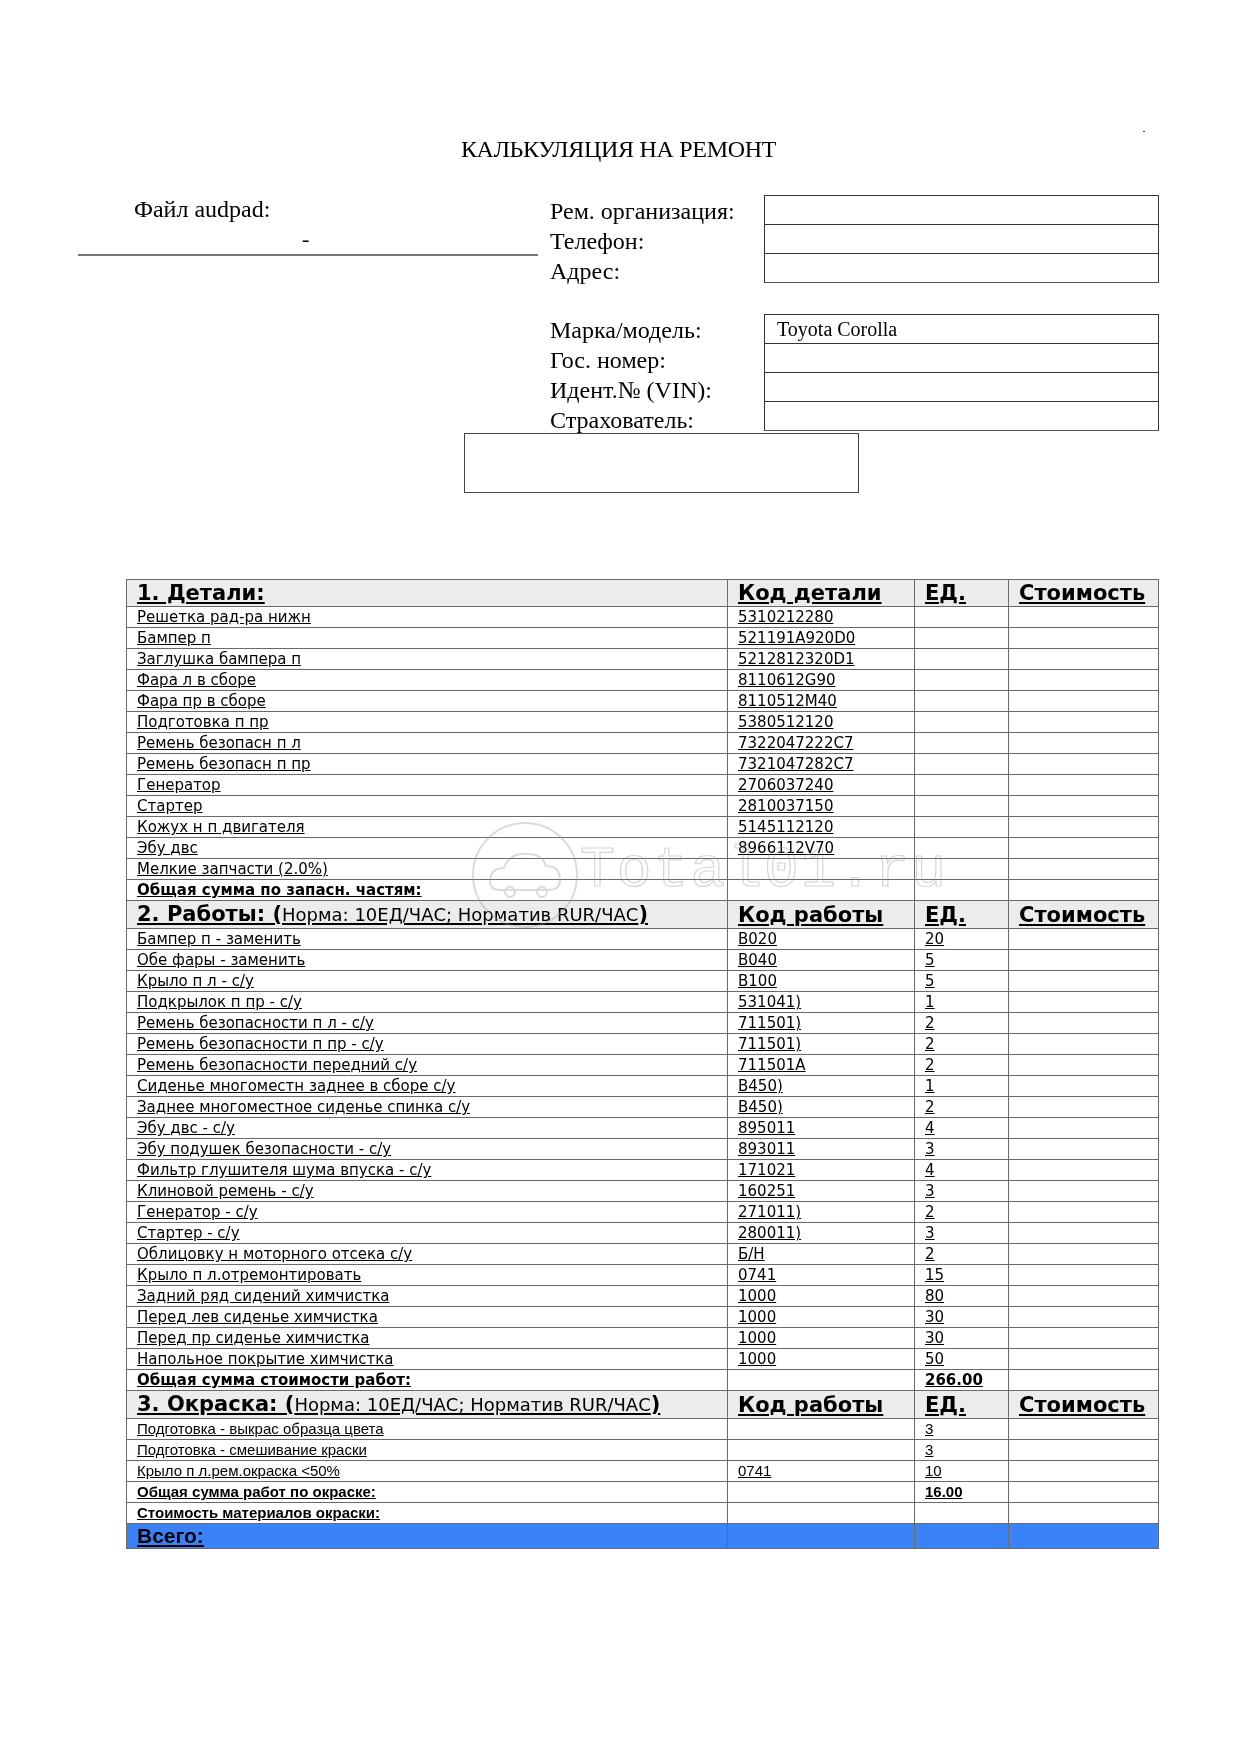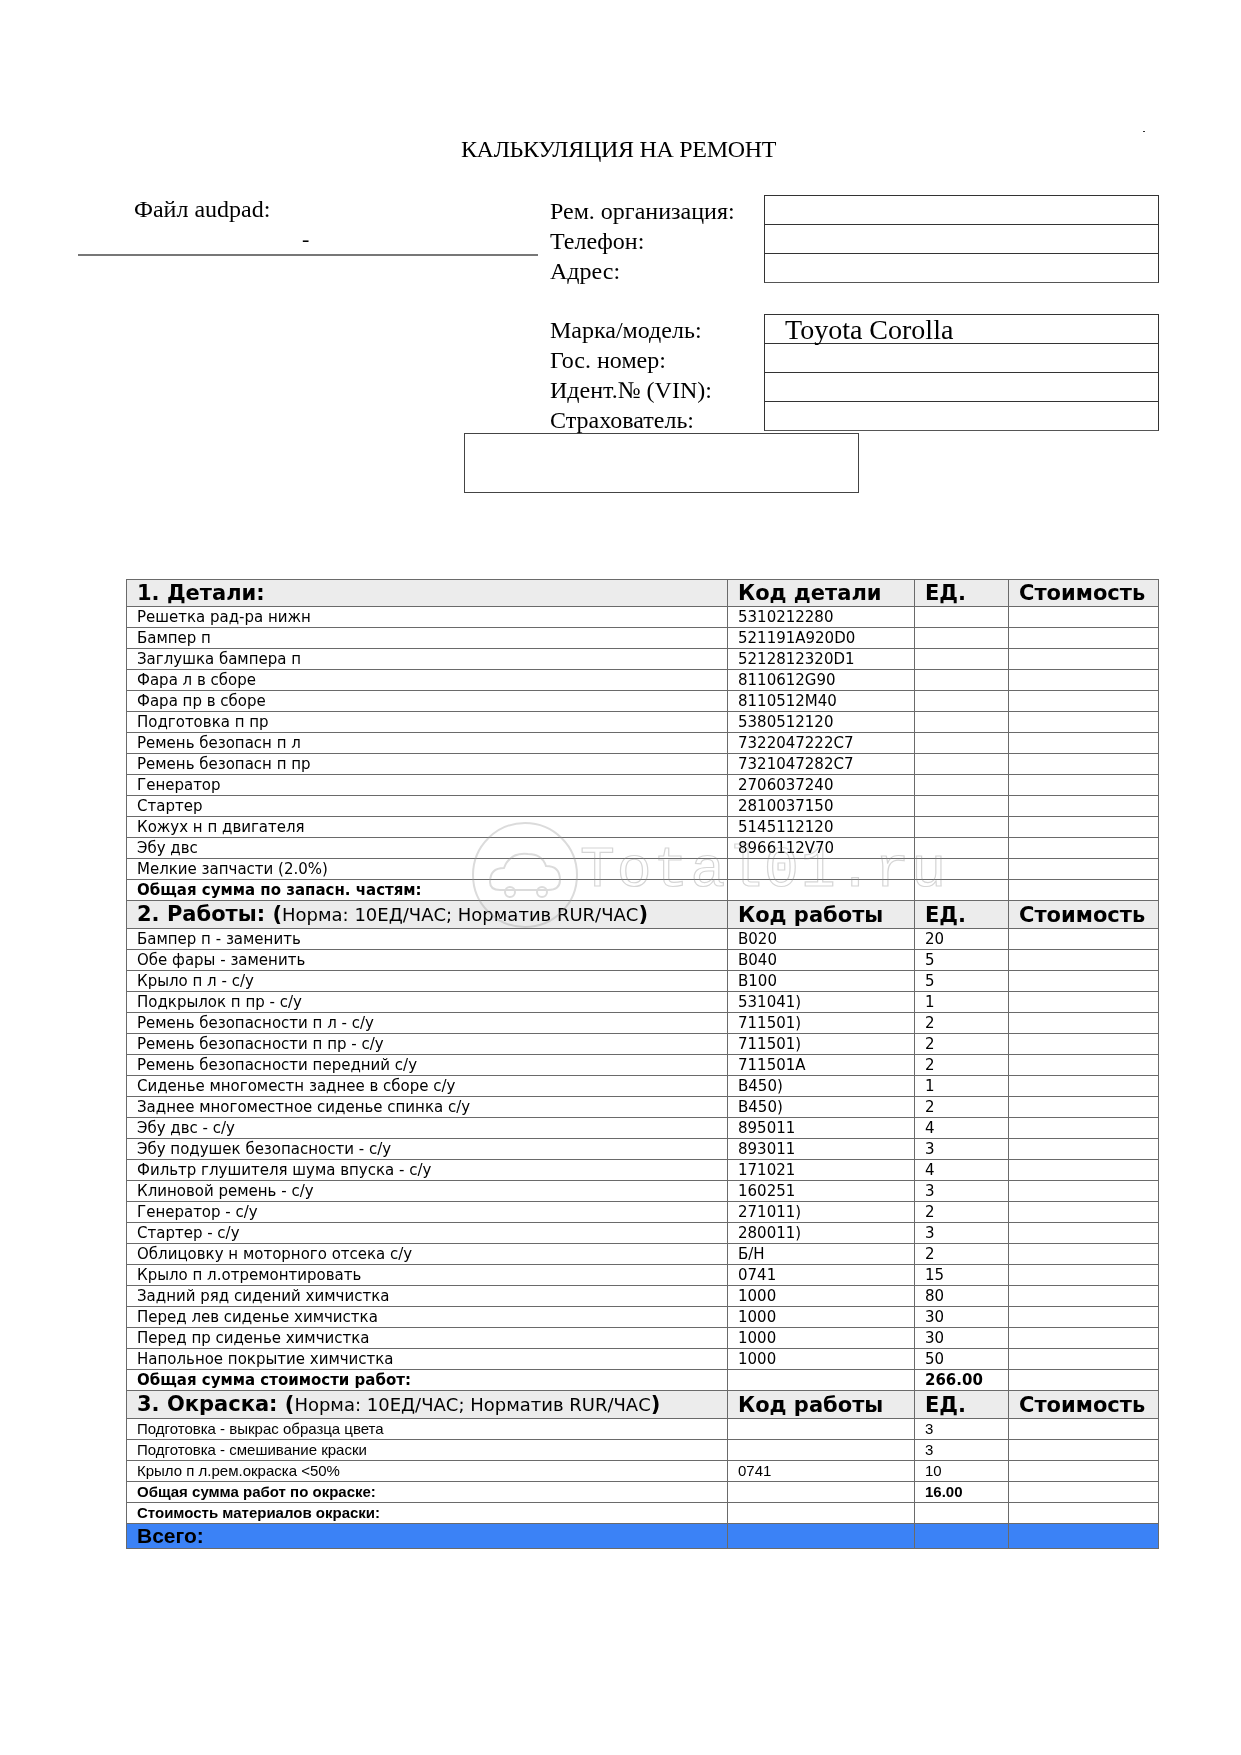--- a/index.html
+++ b/index.html
@@ -1,27 +1,27 @@
 <!DOCTYPE html>
 <html><head>
 <meta charset="utf-8">
 <style>
   html, body { margin:0; padding:0; background:#ffffff; }
   body { width:1241px; height:1755px; position:relative; overflow:hidden; color:#000; }
   .serif { font-family: "Liberation Serif", "DejaVu Serif", serif; }
-  .sans { font-family: "DejaVu Sans", "Liberation Sans", sans-serif; }
+  .sans { font-family: "DejaVu Sans", "Liberation Sans", sans-serif; text-decoration: underline; }
   .abs { position:absolute; }
   #doc-title { left:0; width:1241px; top:136px; text-align:center; font-size:24px; letter-spacing:-0.3px; transform:translateX(-2px); }
   #file-label { left:90px; top:196px; font-size:24px;margin-left:44px; }
   #file-dash { left:302px; top:226px; font-size:22px; }
   #file-line { left:78px; top:254px; width:460px; height:0; border-top:2px solid #777; }
   .hdr-labels { left:550px; font-size:24px; line-height:30px; }
   .hdr-labels div { height:30px; white-space:nowrap; }
   .boxes { left:764px; width:395px; }
-  .boxes .box { height:29px; border:1px solid #333; border-bottom:none; font-size:28px; line-height:29px; padding-left:20px; box-sizing:border-box; white-space:nowrap; }
+  .boxes .box { height:29px; border:1px solid #333; border-bottom:none; font-size:20px; line-height:29px; padding-left:12px; box-sizing:border-box; white-space:nowrap; }
   .boxes .box:last-child { border-bottom:1px solid #555; height:30px; }
   #empty-box { left:464px; top:433px; width:393px; height:58px; border:1.5px solid #444; }
   #dot { left:1143px; top:131px; width:2px; height:1px; background:#333; }
 
   #calc { left:126px; top:579px; width:1032px; border-collapse:collapse; table-layout:fixed; }
   #calc td { border:1.5px solid #6a6a6a; padding:0 0 0 10px; height:20px; font-size:15px; line-height:20px; white-space:nowrap; overflow:hidden; }
   #calc tr.head td { background:#ececec; height:26px; font-size:21px; font-weight:bold; line-height:26px; }
   #calc tr.head td .norm { font-weight:normal; font-size:18px; }
   #calc tr.total td { font-weight:bold; }
   #calc tr.grand td { background:#3b82f6; height:24px; font-size:21px; font-weight:bold; }

